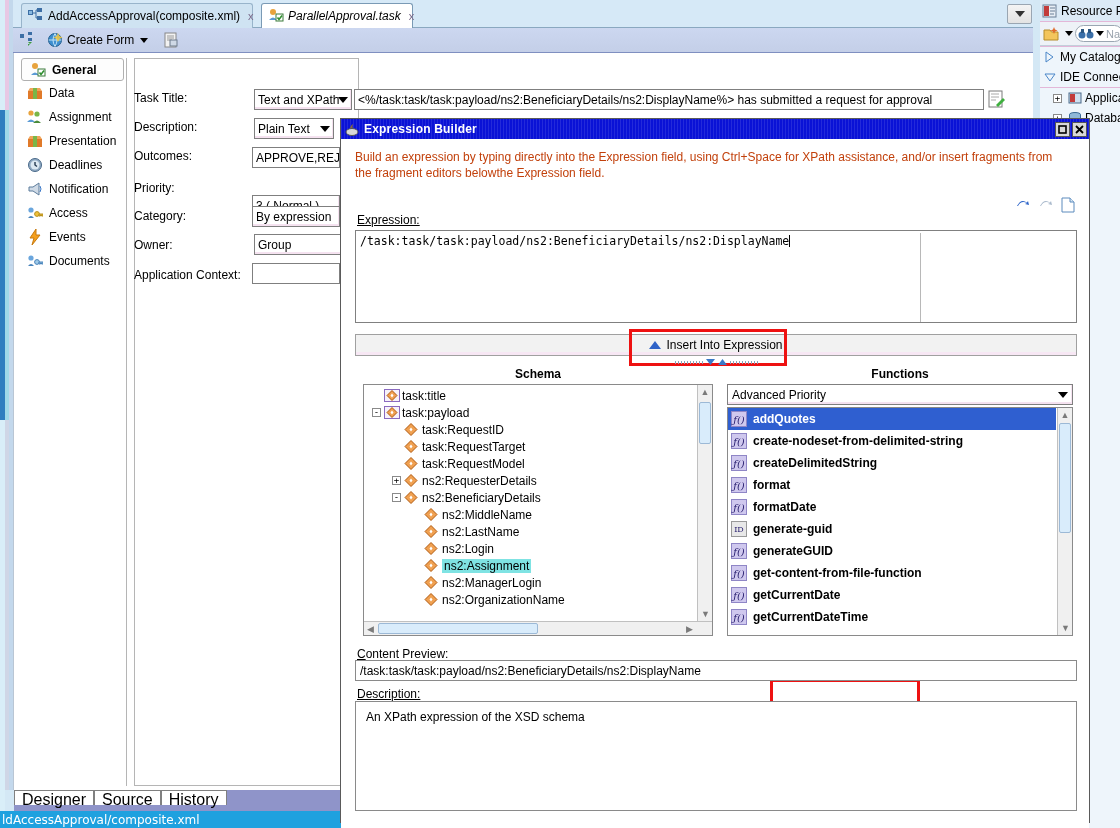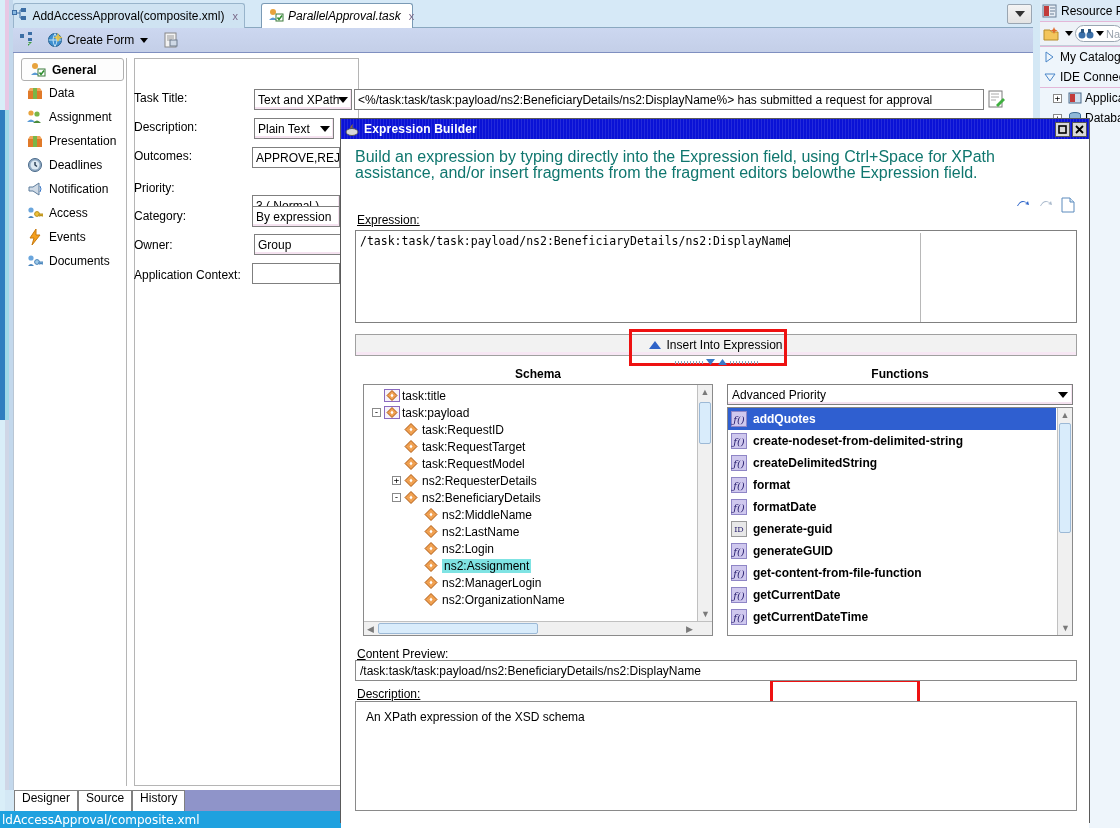--- a/index.html
+++ b/index.html
@@ -77,22 +77,22 @@
     padding: 1px 3px; display:flex; align-items:center; white-space:nowrap; overflow:hidden;
     box-shadow: inset -1px -2px 0 #f5e2f0;
   }
   .combo { position:relative; padding-right: 16px; }
   .combo .cb-arrow { position:absolute; right:3px; top:50%; transform:translateY(-50%);
     width:0;height:0;border-left:5px solid transparent;border-right:5px solid transparent;border-top:6px solid #000;}
 
   
   .designer-tabs { position:absolute; left:14px; top:790px; width: 1019px; height: 21px;
      background:#8f94c9; display:flex; align-items:flex-start; }
-  .dtab { height:21px; background:#fff; border:1px solid #808080; border-bottom:none;
-     padding: 0 7px; display:flex; font-size:12px; color:#000; }
+  .dtab { height:15px; background:#fff; border:1px solid #808080; border-bottom:none;
+     padding: 0 7px; display:flex; font-size:16px; color:#000; }
   .dtab.active { border-top: 1px solid #808080; font-weight:normal; background:#fff; }
   .statusbar { position:absolute; left:0; top:811px; width:1120px; height:17px;
      background:#1fa1df; color:#fff; font-size:12px; display:flex; align-items:center; padding-left:2px;
      font-family: "DejaVu Sans", sans-serif; }
 
   
   .rightpanel { position:absolute; left:1040px; top:0; width:80px; height:828px; background:#eef5fb; }
   .rp-title { display:flex; align-items:center; gap:3px; height:21px; padding-left:2px; font-size:12px;
      background:#dceaf6; white-space:nowrap; }
   .rp-toolbar { display:flex; align-items:center; gap:2px; height:24px; padding-left:3px;
@@ -107,21 +107,21 @@
   .dlg-title { height:20px; background:#0a12d6; display:flex; align-items:center;
     padding-left:3px; color:#fff; font-weight:bold; font-size:12px;
     background-image: repeating-linear-gradient(90deg, rgba(255,255,255,.10) 0 1px, transparent 1px 3px);
   }
   .dlg-title .t-txt { margin-left:4px; letter-spacing:.2px; }
   .dlg-btns { margin-left:auto; display:flex; gap:2px; padding-right:2px; }
   .dlg-btn { width:15px; height:15px; background:#d8d8d8; border:1px solid #555;
     display:flex; align-items:center; justify-content:center; font-size:10px; color:#000; cursor:pointer;}
   .dlg-body { position:relative; height:684px; background:#fff; padding:0; }
 
-  .dlg-desc { position:absolute; left:14px; top:10px; width:716px; font-size:16px; color:#0f766e; line-height:16px; }
+  .dlg-desc { position:absolute; left:14px; top:10px; width:716px; font-size:12px; color:#c2410c; line-height:16px; }
   .lbl-u { font-size:12px; color:#000; }
   .lbl-u u { }
 
   .expr-area { position:absolute; left:14px; top:91px; width:722px; height:93px;
      border:1px solid #808080; background:#fff; }
   .expr-text { font-family:"DejaVu Sans Mono", monospace; font-size:11.5px; padding:3px 4px; color:#000; white-space:pre; }
   .expr-divider { position:absolute; left:564px; top:2px; width:1px; height:89px; background:#b8b8b8; }
   .caret-bar { display:inline-block; width:1px; height:12px; background:#000; vertical-align:-2px;}
 
   .insert-bar { position:absolute; left:14px; top:195px; width:722px; height:22px;
@@ -185,21 +185,21 @@
 <div id="root">
 
   <div class="edge-strip" style="left:0;top:0;width:5px;height:828px;background:#d9eef8;"></div>
   <div class="edge-strip" style="left:5px;top:0;width:4px;height:110px;background:#e8c8e4;"></div>
   <div class="edge-strip" style="left:5px;top:110px;width:4px;height:310px;background:#9fd9e8;"></div>
   <div class="edge-strip" style="left:5px;top:420px;width:4px;height:370px;background:#cfd6e6;"></div>
   <div class="edge-strip" style="left:9px;top:0;width:4px;height:790px;background:#c3d8ec;"></div>
   <div class="edge-strip" style="left:0;top:110px;width:5px;height:310px;background:#2f7fbf;"></div>
 
   <div class="tabbar">
-    <div class="ide-tab" style="left:0;width:232px;justify-content:flex-end;">
+    <div class="ide-tab" style="left:8px;width:232px;">
       <span class="nav-ico">
         <svg width="16" height="14" viewBox="0 0 16 14">
           <rect x="0" y="2" width="5" height="5" fill="#3c6ea5"></rect>
           <rect x="1" y="3" width="3" height="3" fill="#87b8e0"></rect>
           <rect x="9" y="0" width="5" height="4" fill="#3c6ea5"></rect>
           <rect x="9" y="8" width="5" height="4" fill="#3c6ea5"></rect>
           <path d="M5 5 h3 v-3 h2 M8 5 v5 h2" stroke="#3c6ea5" fill="none" stroke-width="1"></path>
         </svg>
       </span>
       <span class="tab-label">AddAccessApproval(composite.xml)</span>

